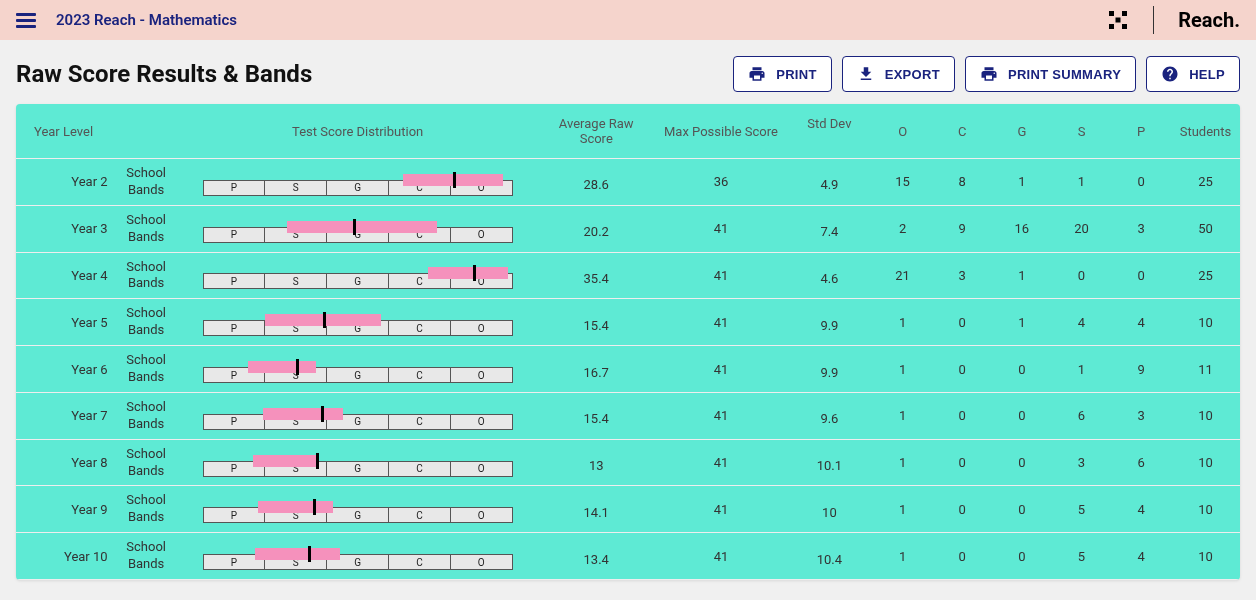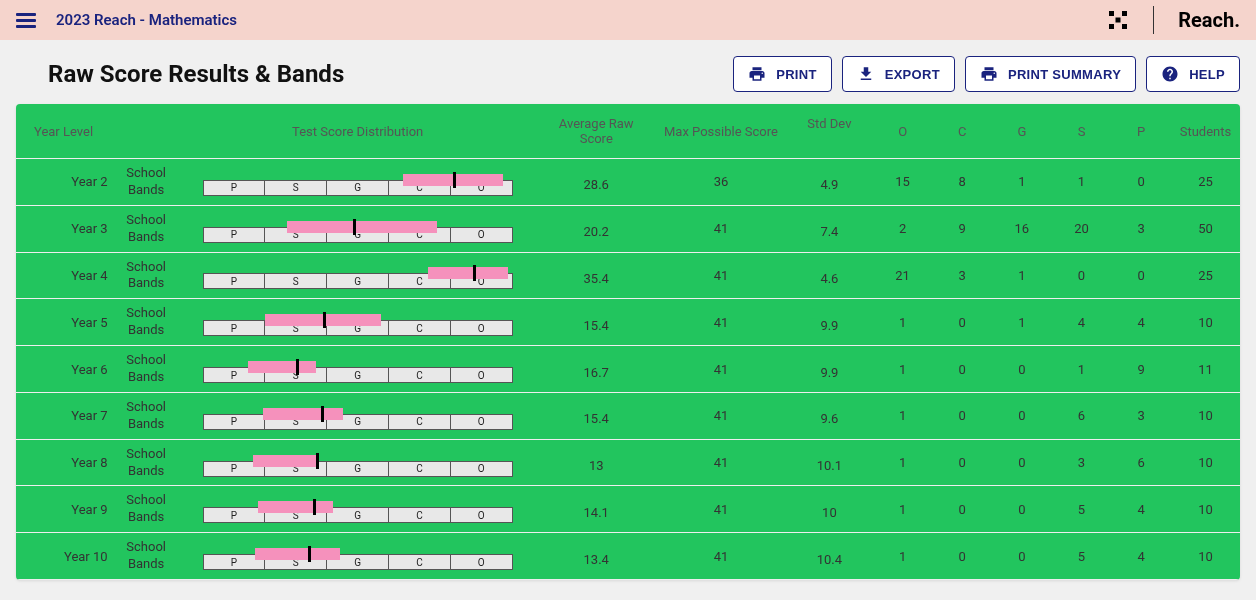--- a/index.html
+++ b/index.html
@@ -13,27 +13,27 @@
 .header-title { color: #1a237e; font-weight: 600; font-size: 15px; }
 .header-right { display: flex; align-items: center; gap: 24px; }
 .app-logo-btn { width: 22px; height: 22px; display: flex; align-items: center; justify-content: center; }
 .app-logo-btn svg { width: 18px; height: 18px; }
 .divider-v { width: 1px; height: 28px; background: #333; }
 .brand-label { font-size: 20px; font-weight: 700; color: #000; }
 
 
 .content-area { padding: 16px; }
 .page-header-row { display: flex; align-items: center; justify-content: space-between; margin-bottom: 12px; }
-.page-title { font-size: 24px; font-weight: 700; color: #111; margin-left: 32px; }
+.page-title { font-size: 24px; font-weight: 700; color: #111; }
 .action-buttons { display: flex; gap: 10px; }
 .action-btn { display: flex; align-items: center; gap: 10px; border: 1px solid #1a237e; background: #fff; color: #1a237e; font-weight: 700; font-size: 13px; padding: 8px 14px; border-radius: 4px; cursor: pointer; letter-spacing: 0.3px; }
 .action-btn svg { width: 18px; height: 18px; fill: #1a237e; }
 
 
-.data-card { background: #22c55e; border-radius: 4px; box-shadow: 0 1px 3px rgba(0,0,0,0.1); overflow: hidden; }
+.data-card { background: #5eead4; border-radius: 4px; box-shadow: 0 1px 3px rgba(0,0,0,0.1); overflow: hidden; }
 .data-table { width: 100%; border-collapse: collapse; }
 .data-table th { font-size: 13px; font-weight: 400; color: #555; text-align: center; padding: 12px 6px; border-bottom: 1px solid #eee; }
 .data-table th.left { text-align: left; padding-left: 18px; }
 .data-table td { font-size: 13px; color: #333; text-align: center; padding: 6px 6px; border-bottom: 1px solid #eee; vertical-align: middle; }
 .data-table td.left { text-align: right; padding-left: 18px; }
 .year-col { width: 90px; }
 .sb-col { width: 60px; font-size: 12px; color: #444; text-align: left; line-height: 1.3; }
 .dist-col { width: 330px; }
 .num-col { width: 55px; }
 .avg-col { width: 110px; vertical-align: top; padding-top: 12px !important; }

